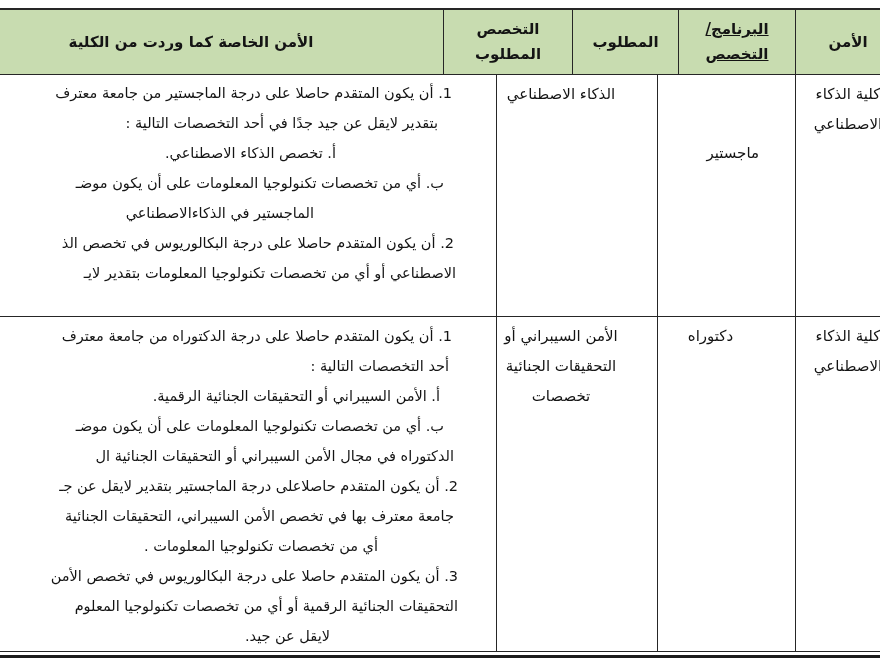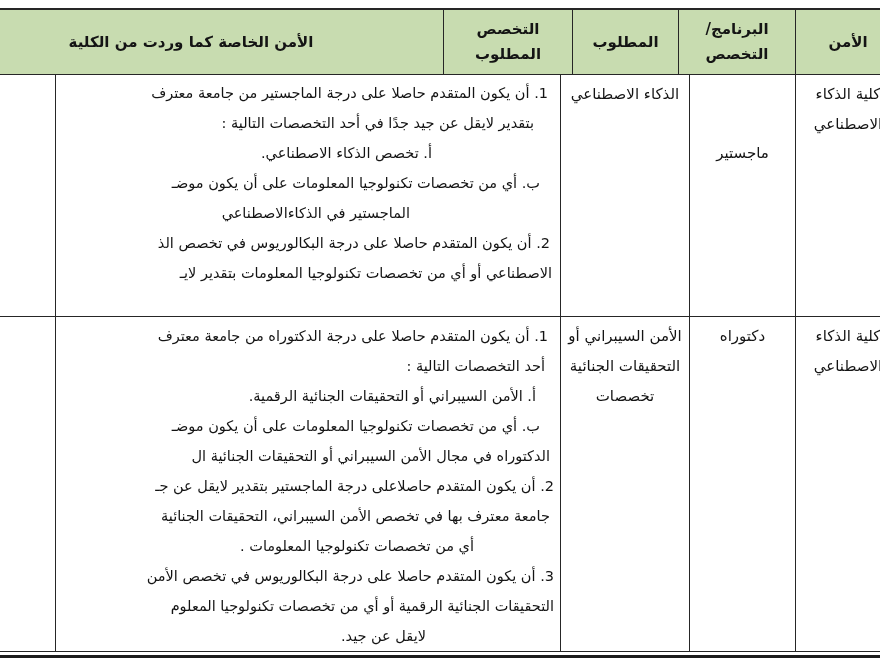--- a/index.html
+++ b/index.html
@@ -18,33 +18,33 @@
     height:67px;
     border-top:2px solid #262626;
     border-bottom:1px solid #262626;
     background:var(--hdr,#c8dcb0);
     font-weight:bold;
   }
   .row-r1 { height:242px; border-bottom:1px solid #262626; }
   .row-r2 { height:335px; border-bottom:1px solid #262626; }
   .cell { border-left:1px solid #262626; height:100%; }
   .c-college { width:105px; }
-  .c-program { width:117px; }
+  .c-program { width:117px;text-decoration:underline; }
   .c-qual    { width:106px; }
   .c-major   { width:129px; }
   .c-cond    { width:505px; }
   .hcell {
     display:flex; flex-direction:column; justify-content:center; align-items:center;
     text-align:center; font-size:15px; line-height:25px;
   }
   .bcell {
     text-align:center; font-size:15px; line-height:30px;
-    padding:4px 4px 0 4px; overflow:hidden;
+    padding:4px 4px 0 4px; overflow:hidden;margin-left:32px;
   }
-  .row-r1 .c-qual { padding-top:63px; }
+  .row-r1 .c-qual { padding-top:63px;text-align:right; }
   .ccell { padding-top:3px; font-size:14.5px; text-align:right; }
   .row-r2 .ccell { padding-top:4px; }
   .cl { white-space:nowrap; line-height:30px; height:30px; padding-right:var(--ind,10px); }
   .bottom-rule {
     position:absolute; left:0; top:655px; width:880px; height:3px;
     background:#1c1c1c;
   }
 </style>
 </head>
 <body>

